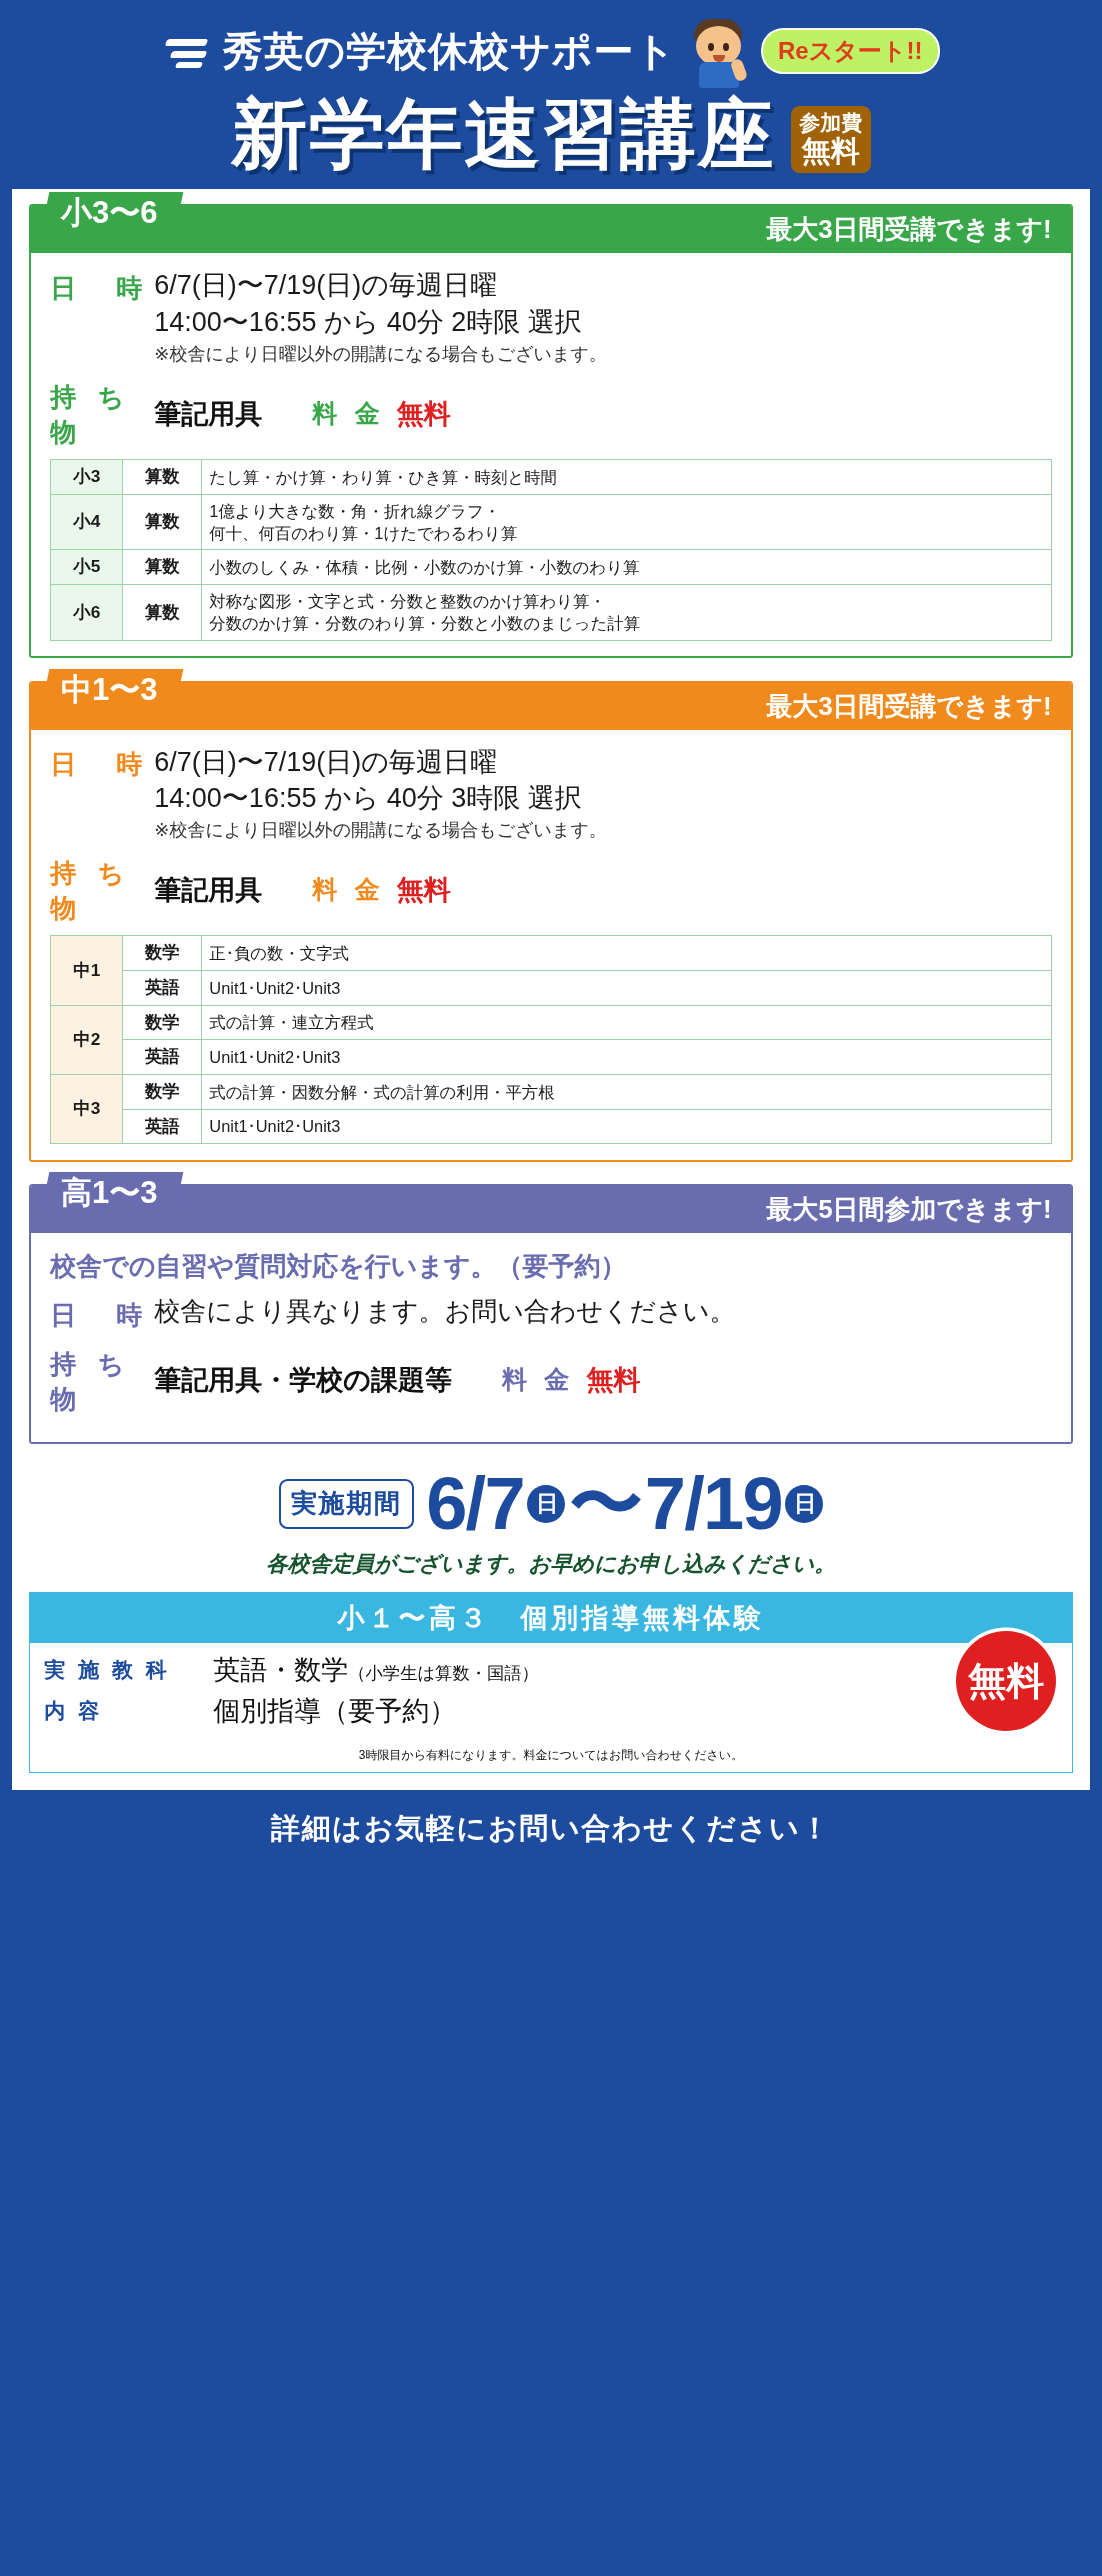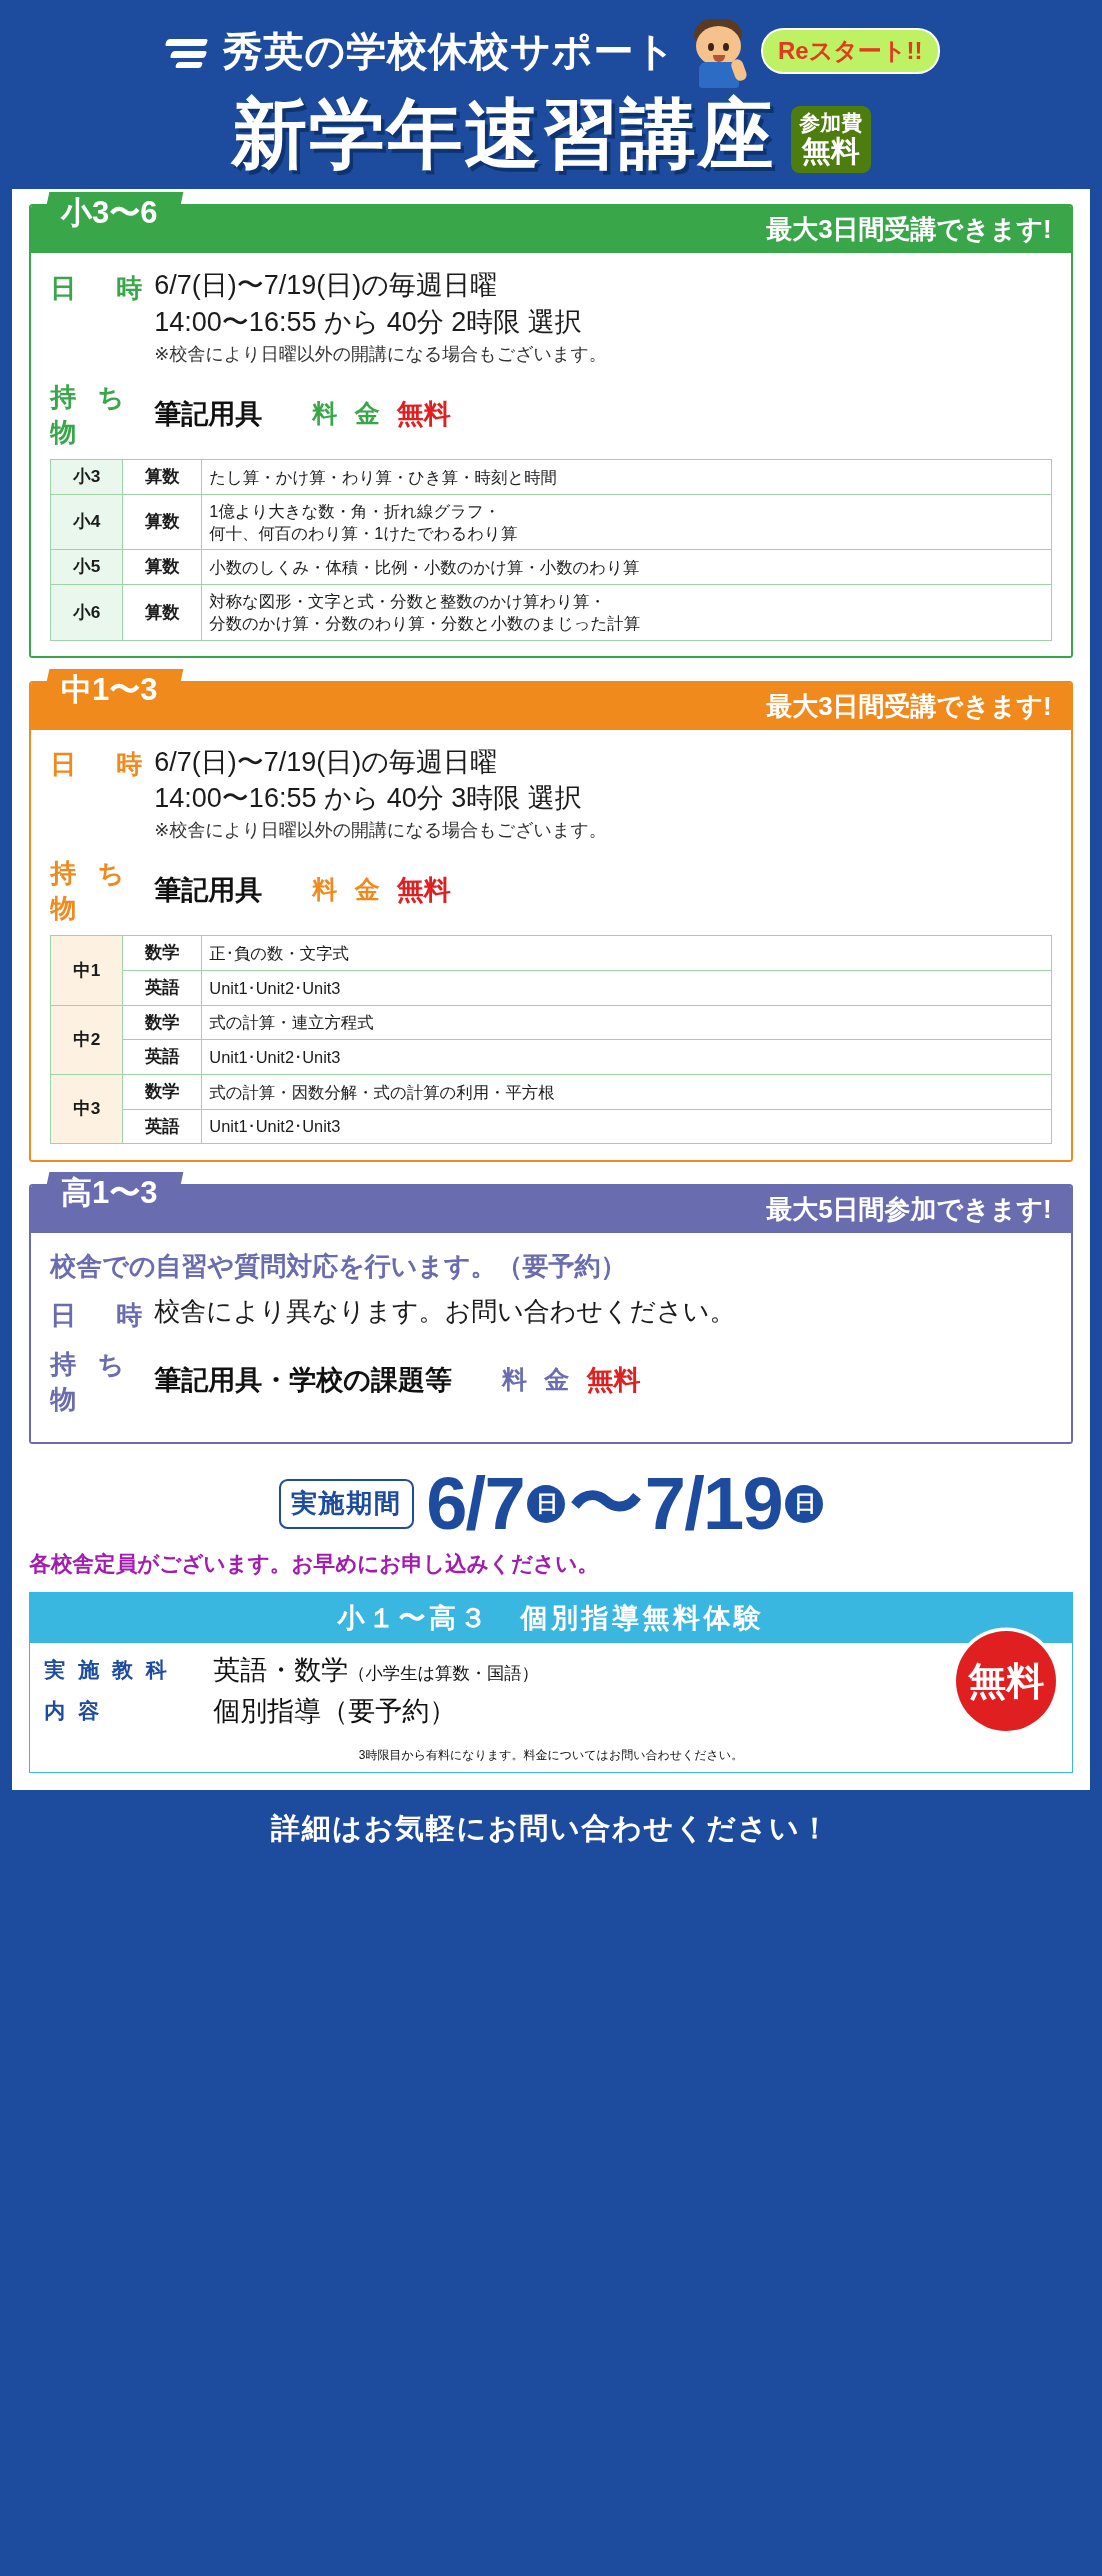--- a/index.html
+++ b/index.html
@@ -100,21 +100,21 @@
   .main-title{
     color:#ffffff;
     font-size:76px;
     font-weight:bold;
     letter-spacing:1.7px;
     line-height:1.05;
     text-shadow:3.5px 3.5px 0 #0d3470;
     white-space:nowrap;
   }
   .free-badge{
-    background:#4d7c0f;
+    background:#a16207;
     color:#ffffff;
     border-radius:8.6px;
     padding:5.2px 8.6px;
     text-align:center;
     line-height:1.15;
     font-weight:bold;
     font-size:26px;
     white-space:nowrap;
     flex:none;
     margin-top:12px;
@@ -292,21 +292,21 @@
     display:flex;align-items:center;justify-content:center;gap:10.4px;
     margin-top:3.5px;
   }
   .schools .big{
     color:#e02020;font-size:48px;font-weight:bold;letter-spacing:0.9px;white-space:nowrap;
   }
   .schools .note{
     font-size:16.4px;color:#1b1b1b;line-height:1.3;text-align:left;white-space:nowrap;
   }
   .capacity{
-    color:#a21caf;font-size:21.6px;font-weight:bold;margin:8.6px 0 14px 0;
+    text-align:center;color:#14532d;font-size:21.6px;font-weight:bold;margin:8.6px 0 14px 0;font-style:italic;
   }
 
   
   .trial{
     border:1.7px solid #39b7e0;
     position:relative;
     margin-bottom:8.6px;
   }
   .trial-head{
     background:#39b7e0;color:#ffffff;text-align:center;

